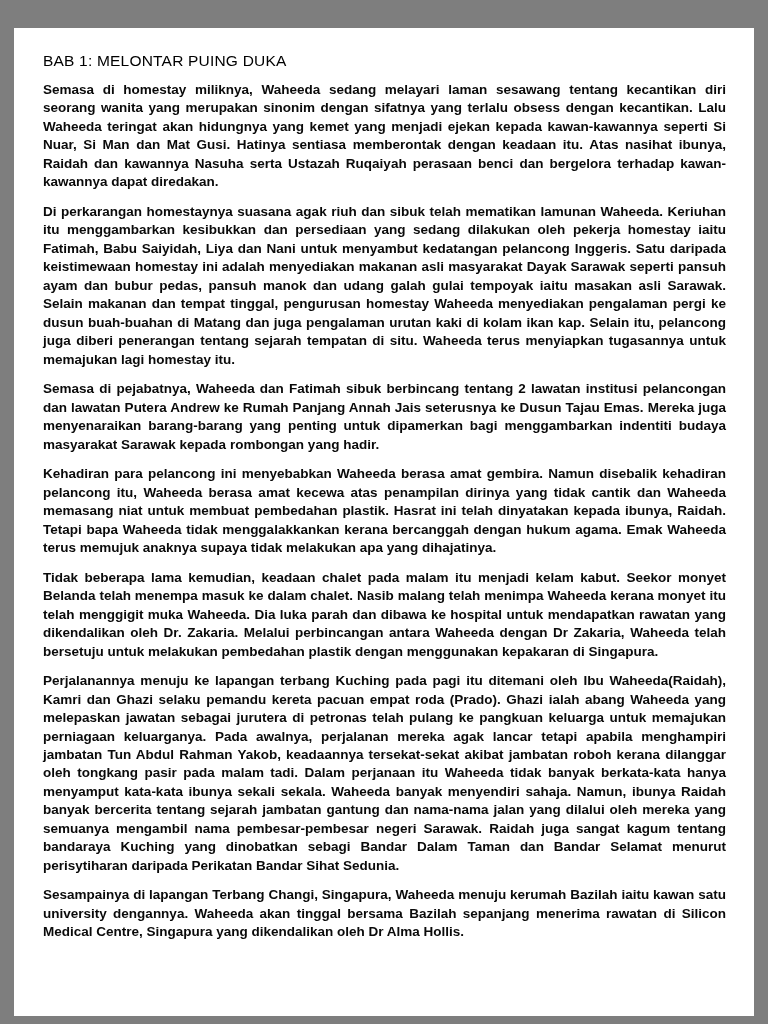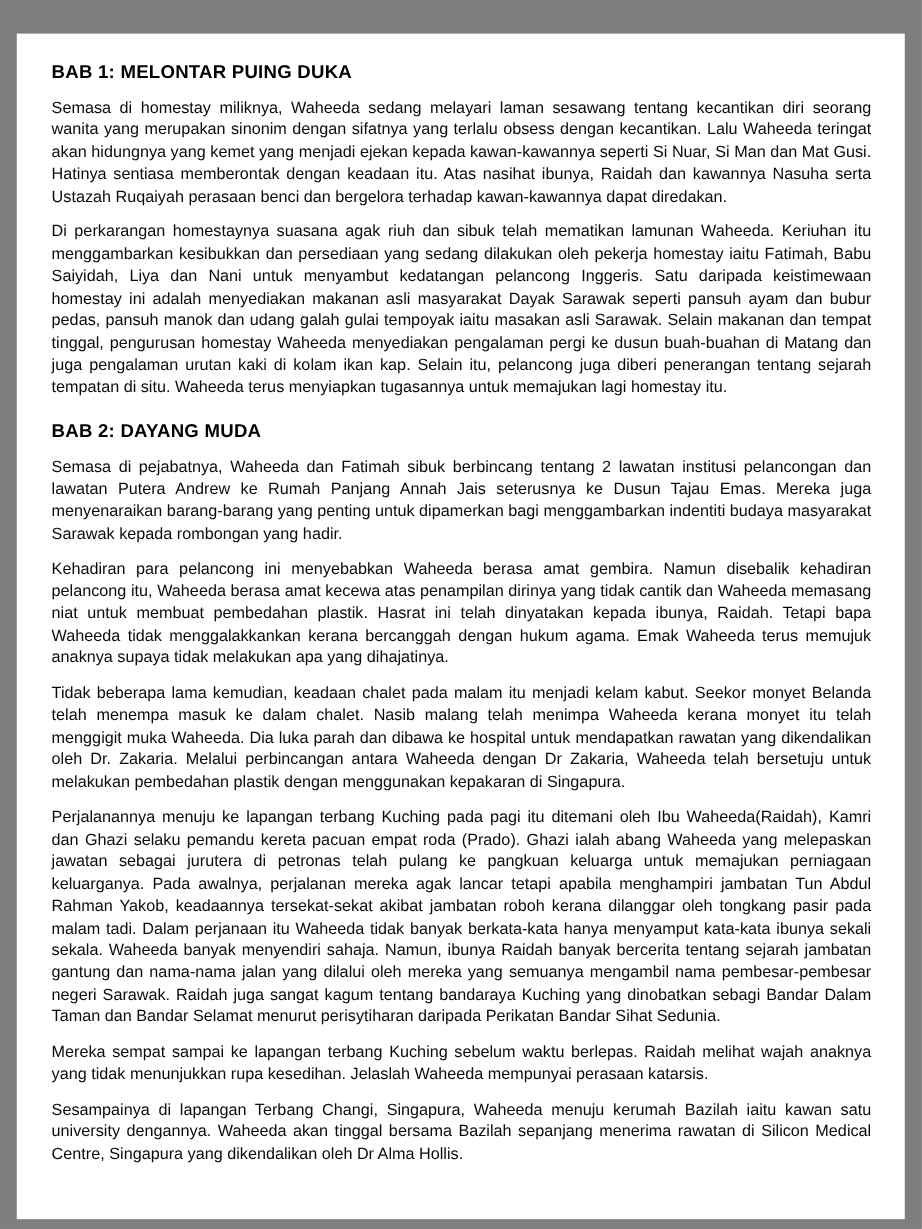--- a/index.html
+++ b/index.html
@@ -21,32 +21,32 @@
     left: 14px;
     width: 740px;
     height: 988px;
     background: #ffffff;
     box-sizing: border-box;
     padding: 20px 28px 10px 29px;
     overflow: hidden;
   }
   .section-heading {
     font-size: 15.5px;
-    font-weight: bold;
+    font-weight: normal;
     color: #000000;
     letter-spacing: 0.2px;
     margin: 0 0 11px 0;
     padding-top: 4px;
   }
   .section + .section .section-heading {
     padding-top: 8px;
   }
   .paragraph {
     font-size: 13.5px;
-    font-weight: normal;
+    font-weight: bold;
     color: #0a0a0a;
     line-height: 1.37;
     text-align: justify;
     margin: 0 0 11px 0;
     white-space: pre-line;
   }
   .section {
     margin: 0;
   }
 </style>
@@ -56,26 +56,24 @@
 <div class="viewer">
   <div class="paper">
 
     <div class="section">
       <h1 class="section-heading">BAB 1: MELONTAR PUING DUKA</h1>
       <p class="paragraph">Semasa di homestay miliknya, Waheeda sedang melayari laman sesawang tentang kecantikan diri seorang wanita yang merupakan sinonim dengan sifatnya yang terlalu obsess dengan kecantikan.  Lalu Waheeda teringat akan hidungnya yang kemet  yang menjadi ejekan kepada kawan-kawannya seperti  Si Nuar, Si Man dan Mat Gusi. Hatinya sentiasa memberontak dengan keadaan itu. Atas nasihat ibunya, Raidah dan kawannya Nasuha serta Ustazah Ruqaiyah perasaan benci  dan bergelora terhadap kawan-kawannya dapat diredakan.</p>
       <p class="paragraph">Di perkarangan homestaynya suasana agak riuh dan sibuk telah mematikan lamunan Waheeda. Keriuhan itu menggambarkan kesibukkan dan persediaan yang sedang dilakukan oleh pekerja homestay iaitu Fatimah, Babu Saiyidah, Liya dan Nani untuk menyambut kedatangan pelancong Inggeris. Satu daripada keistimewaan homestay ini adalah menyediakan makanan asli masyarakat Dayak Sarawak seperti pansuh ayam dan bubur pedas, pansuh manok dan udang galah gulai tempoyak iaitu masakan asli Sarawak. Selain makanan dan tempat tinggal, pengurusan homestay Waheeda   menyediakan pengalaman pergi ke dusun buah-buahan di Matang dan juga pengalaman urutan kaki di kolam ikan kap. Selain itu, pelancong juga diberi penerangan tentang sejarah tempatan di situ. Waheeda terus menyiapkan tugasannya untuk memajukan lagi homestay itu.</p>
     </div>
 
     <div class="section">
-      <h1 class="section-heading">BAB 2: DAYANG MUDA</h1>
       <p class="paragraph">Semasa di pejabatnya,  Waheeda dan Fatimah sibuk berbincang tentang  2 lawatan institusi pelancongan dan lawatan Putera  Andrew ke Rumah Panjang Annah Jais seterusnya ke Dusun Tajau Emas. Mereka juga menyenaraikan  barang-barang yang penting untuk dipamerkan bagi menggambarkan indentiti budaya masyarakat Sarawak kepada rombongan yang hadir.</p>
       <p class="paragraph">Kehadiran para pelancong ini menyebabkan Waheeda berasa amat gembira. Namun disebalik kehadiran pelancong itu, Waheeda berasa amat kecewa atas penampilan dirinya yang tidak cantik dan Waheeda memasang niat untuk membuat pembedahan plastik. Hasrat ini telah dinyatakan kepada ibunya, Raidah. Tetapi bapa Waheeda tidak menggalakkankan kerana  bercanggah dengan hukum agama. Emak Waheeda terus memujuk anaknya supaya tidak melakukan  apa yang dihajatinya.</p>
       <p class="paragraph">Tidak  beberapa lama kemudian, keadaan chalet  pada malam itu menjadi kelam kabut. Seekor  monyet Belanda telah menempa masuk ke dalam chalet. Nasib malang telah menimpa Waheeda kerana monyet itu telah menggigit muka Waheeda. Dia luka parah dan dibawa ke hospital untuk mendapatkan rawatan yang dikendalikan oleh Dr. Zakaria. Melalui perbincangan antara Waheeda dengan Dr Zakaria, Waheeda telah bersetuju untuk melakukan pembedahan plastik dengan menggunakan kepakaran di Singapura.</p>
     </div>
 
     <div class="section">
       <p class="paragraph">Perjalanannya  menuju ke lapangan terbang Kuching pada pagi itu ditemani oleh Ibu Waheeda(Raidah), Kamri dan Ghazi selaku pemandu kereta pacuan empat roda (Prado). Ghazi ialah abang Waheeda yang melepaskan jawatan sebagai jurutera di petronas telah pulang ke pangkuan keluarga untuk memajukan perniagaan keluarganya. Pada awalnya, perjalanan mereka agak lancar tetapi apabila menghampiri jambatan Tun Abdul Rahman Yakob, keadaannya tersekat-sekat akibat jambatan roboh kerana dilanggar oleh tongkang pasir pada malam tadi. Dalam perjanaan itu Waheeda tidak banyak berkata-kata hanya menyamput kata-kata ibunya sekali sekala. Waheeda banyak menyendiri sahaja. Namun, ibunya Raidah banyak bercerita tentang sejarah jambatan gantung dan nama-nama jalan yang dilalui oleh mereka yang semuanya mengambil nama pembesar-pembesar negeri Sarawak. Raidah juga sangat kagum tentang bandaraya Kuching yang dinobatkan sebagi Bandar Dalam Taman dan Bandar Selamat menurut perisytiharan daripada Perikatan Bandar Sihat Sedunia.</p>
-      <p class="paragraph">Mereka sempat sampai ke lapangan terbang Kuching sebelum waktu berlepas. Raidah melihat wajah anaknya yang tidak menunjukkan rupa kesedihan. Jelaslah Waheeda mempunyai perasaan katarsis.</p>
       <p class="paragraph">Sesampainya di lapangan Terbang Changi, Singapura, Waheeda menuju kerumah  Bazilah iaitu kawan satu university dengannya. Waheeda akan tinggal bersama Bazilah sepanjang menerima rawatan di Silicon Medical Centre, Singapura yang dikendalikan oleh Dr Alma Hollis.</p>
     </div>
 
   </div>
 </div>
 
 </body></html>

